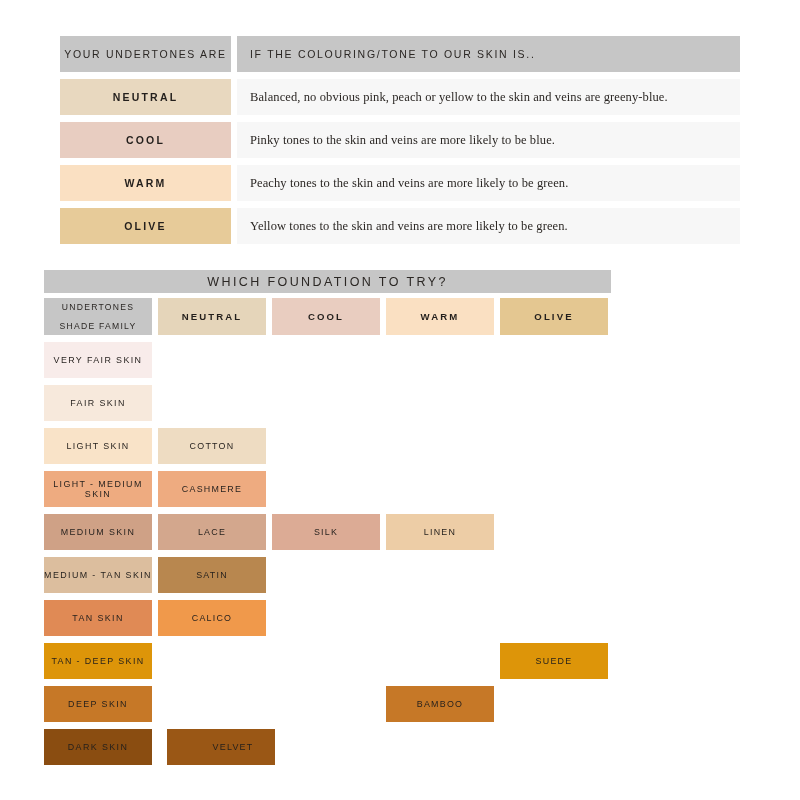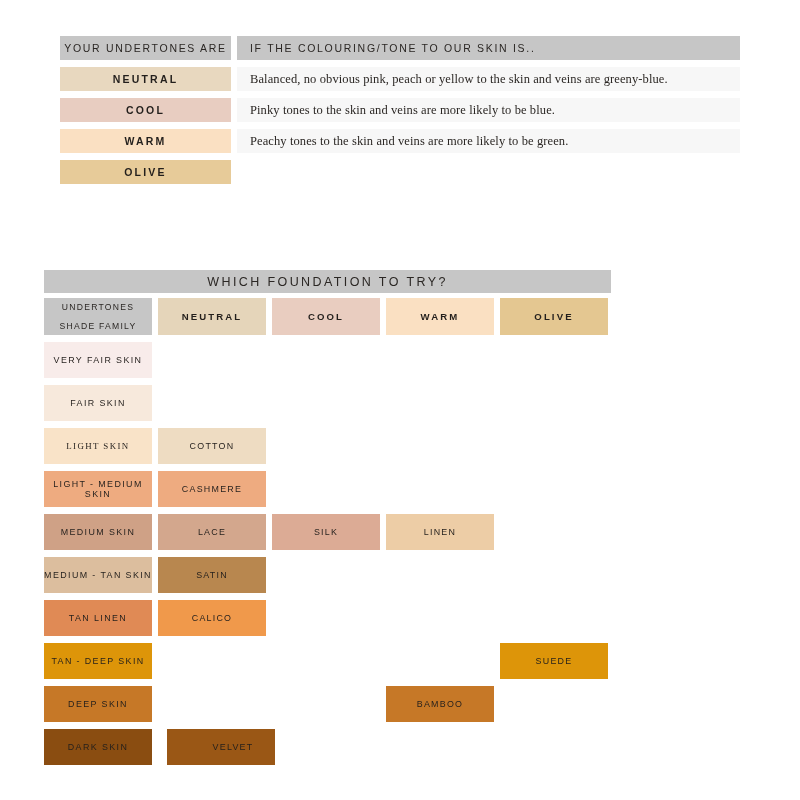--- a/index.html
+++ b/index.html
@@ -11,21 +11,21 @@
     overflow: hidden;
   }
   .page { position: relative; width: 800px; height: 800px; }
 
   
   .undertone-table {
     position: absolute;
     left: 60px; top: 36px;
     width: 680px;
   }
-  .ut-row { display: flex; margin-bottom: 7px; height: 24px; }
+  .ut-row { display: flex; margin-bottom: 7px; height: 36px; }
   .ut-row:last-child { margin-bottom: 0; }
 
   .ut-head-left, .ut-label {
     width: 171px;
     flex: 0 0 171px;
     display: flex;
     align-items: center;
     justify-content: center;
   }
   .ut-head-right, .ut-desc {
@@ -175,20 +175,23 @@
       </div>
       <div class="ut-desc">
         <span class="txt">Peachy tones to the skin and veins are more likely to be green.</span>
       </div>
     </div>
 
     <div class="ut-row">
       <div class="ut-label" style="background: rgb(231, 203, 153);">
         <span class="txt">OLIVE</span>
       </div>
+      <div class="ut-desc">
+        <span class="txt">Yellow tones to the skin and veins are more likely to be green.</span>
+      </div>
     </div>
   </div>
 
   <div class="matrix">
 
     <div class="matrix-title">
       <span class="txt">WHICH FOUNDATION TO TRY?</span>
     </div>
 
     <div class="matrix-head">
@@ -227,21 +230,21 @@
         <div class="m-row">
           <div class="m-cell shade" style="background: rgb(247, 233, 220);">
             <span class="txt">FAIR SKIN</span>
           </div>
           <div class="m-cell empty"></div>
           <div class="m-cell empty"></div>
           <div class="m-cell empty"></div>
           <div class="m-cell empty"></div>
         </div>
         <div class="m-row">
-          <div class="m-cell shade" style="background: rgb(249, 227, 200); font-family: Liberation Serif, serif;">
+          <div class="m-cell shade" style="background: rgb(249, 227, 200);">
             <span class="txt">LIGHT SKIN</span>
           </div>
           <div class="m-cell" style="background: rgb(238, 220, 194);">
             <span class="txt">COTTON</span>
           </div>
           <div class="m-cell empty"></div>
           <div class="m-cell empty"></div>
           <div class="m-cell empty"></div>
         </div>
         <div class="m-row">
@@ -276,21 +279,21 @@
           </div>
           <div class="m-cell" style="background: rgb(184, 135, 79);">
             <span class="txt">SATIN</span>
           </div>
           <div class="m-cell empty"></div>
           <div class="m-cell empty"></div>
           <div class="m-cell empty"></div>
         </div>
         <div class="m-row">
           <div class="m-cell shade" style="background: rgb(224, 138, 85);">
-            <span class="txt">TAN LINEN</span>
+            <span class="txt">TAN SKIN</span>
           </div>
           <div class="m-cell" style="background: rgb(240, 153, 75);">
             <span class="txt">CALICO</span>
           </div>
           <div class="m-cell empty"></div>
           <div class="m-cell empty"></div>
           <div class="m-cell empty"></div>
         </div>
         <div class="m-row">
           <div class="m-cell shade" style="background: rgb(221, 149, 9);">

